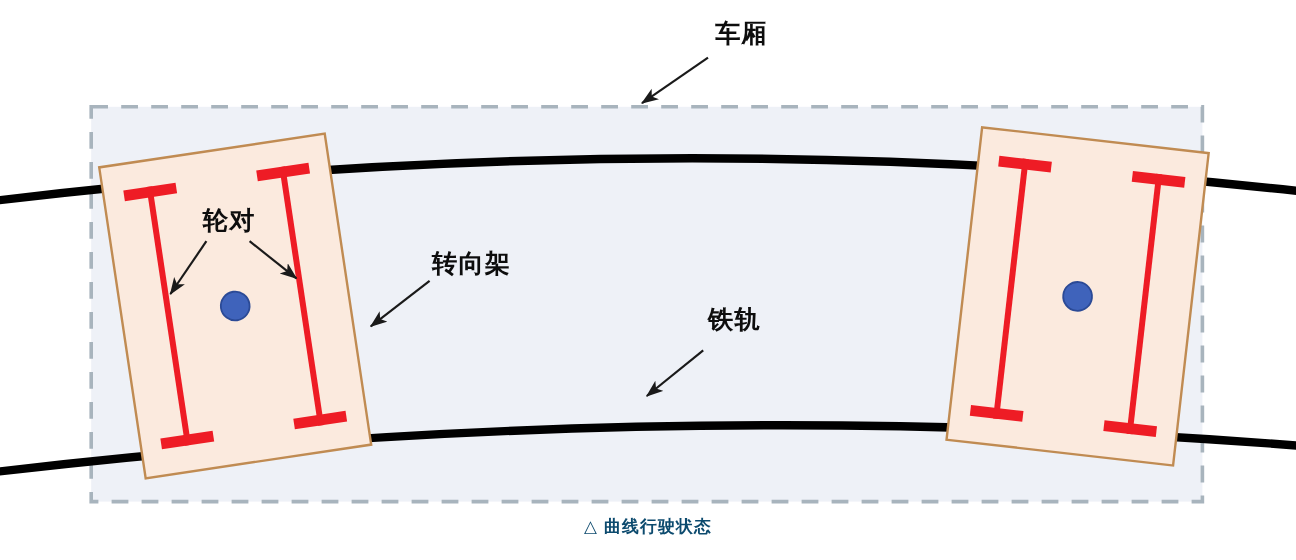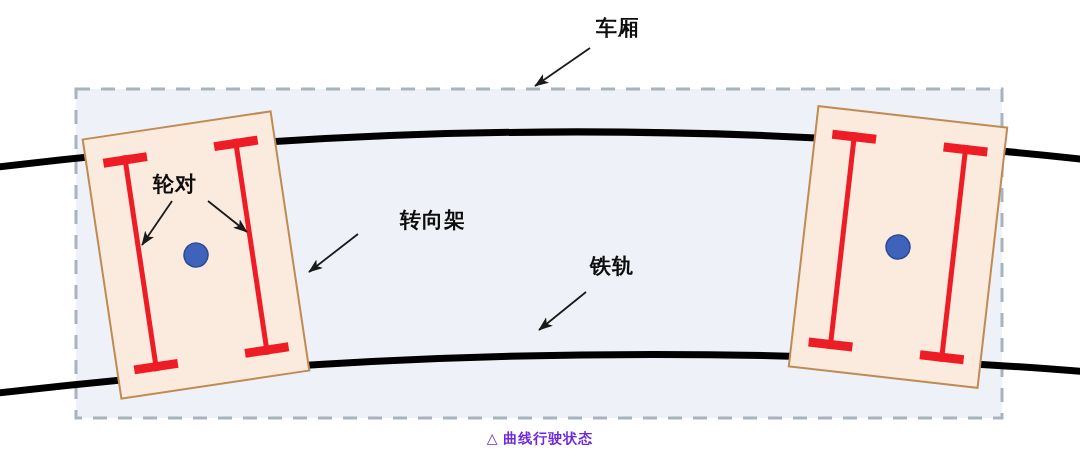--- a/index.html
+++ b/index.html
@@ -34,21 +34,21 @@
     letter-spacing: 1px;
   }
   .caption {
     position: absolute;
     left: 0;
     right: 0;
     text-align: center;
     font-family: "Liberation Sans", "DejaVu Sans", sans-serif;
     font-size: 14px;
     font-weight: 700;
-    color: #6d28d9;
+    color: #0c4a6e;
     letter-spacing: 1px;
   }
 </style>
 </head>
 <body>
 
 <div id="diagram-root">
 
   <svg id="scene-svg" viewBox="0 0 1080 467" xmlns="http://www.w3.org/2000/svg">
     <defs>
@@ -98,20 +98,20 @@
         <line x1="590" y1="48" x2="535" y2="86" stroke="#1a1a1a" stroke-width="1.8" marker-end="url(#arrowhead)"></line>
         <line x1="172" y1="201" x2="142" y2="245" stroke="#1a1a1a" stroke-width="1.8" marker-end="url(#arrowhead)"></line>
         <line x1="208" y1="201" x2="247" y2="232" stroke="#1a1a1a" stroke-width="1.8" marker-end="url(#arrowhead)"></line>
         <line x1="358" y1="234" x2="309" y2="272" stroke="#1a1a1a" stroke-width="1.8" marker-end="url(#arrowhead)"></line>
         <line x1="586" y1="292" x2="539" y2="330" stroke="#1a1a1a" stroke-width="1.8" marker-end="url(#arrowhead)"></line>
       </g>
   </svg>
 
   <div id="label-layer">
       <div class="anno-label" style="left: 596px; top: 14px;">车厢</div>
-      <div class="anno-label" style="left: 153px; top: 170px;">轮对</div>
-      <div class="anno-label" style="left: 360px; top: 206px; margin-left: 40px;">转向架</div>
+      <div class="anno-label" style="left: 169px; top: 170px;">轮对</div>
+      <div class="anno-label" style="left: 360px; top: 206px;">转向架</div>
       <div class="anno-label" style="left: 590px; top: 252px;">铁轨</div>
     </div>
 
   <div class="caption" style="top:430px;">△ 曲线行驶状态</div>
 
 </div>
 
 </body></html>

